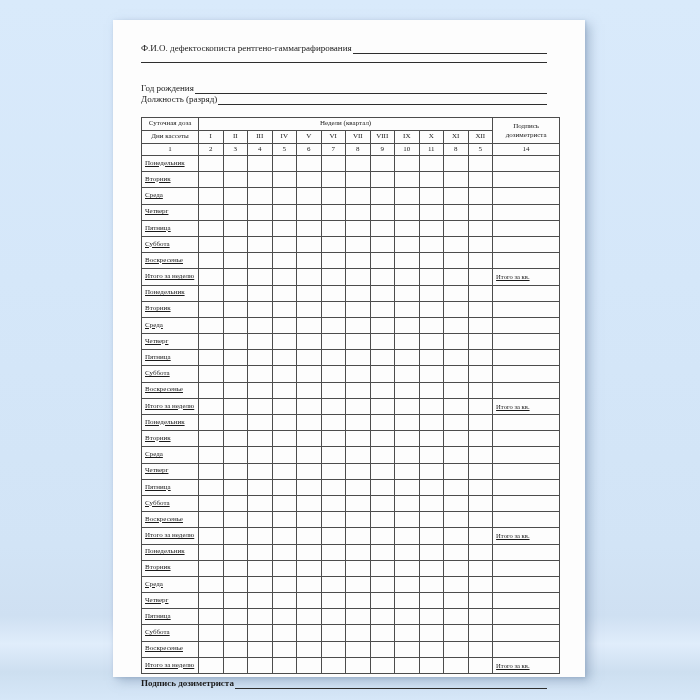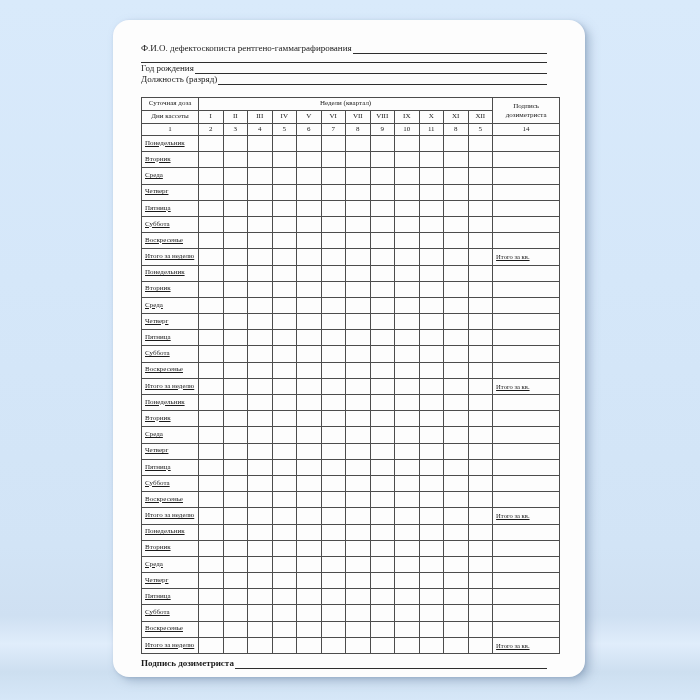--- a/index.html
+++ b/index.html
@@ -12,21 +12,20 @@
       #d9eafb 0%, #d5e7f9 40%, #d2e4f6 78%, #cfe0f2 88%,
       #e0edfb 92%, #cddff0 96%, #d6e7f8 100%);
   }
   .page {
     position: absolute;
     left: 113px; top: 20px;
     width: 472px; height: 657px;
     background: #fdfdfd;
     box-shadow: 5px 4px 10px rgba(122,146,175,0.50),
                 1px 1px 3px rgba(122,146,175,0.35);
-    border-radius: 16px;
   }
   .content {
     position: absolute;
     left: 28px; top: 23px;
     width: 418px;
     color: #1b1b1b;
   }
   .hwrap { width: 406px; }
   .hline {
     display: flex;
@@ -40,21 +39,21 @@
     flex: 1;
     border-bottom: 1px solid #2e2e2e;
     height: 10px;
     margin-left: 1px;
   }
   .bareline {
     margin-top: 7px;
     height: 1px;
     border-bottom: 1px solid #2e2e2e;
   }
-  .mt8 { margin-top: 0; justify-content: flex-end; }
+  .mt8 { margin-top: 20px; justify-content: flex-end; }
   .mt4 { }
 
   table.dose {
     margin-top: 12px;
     border-collapse: collapse;
     table-layout: fixed;
     width: 418px;
     border: 1.5px solid #3c3c3c;
   }
   table.dose td {

